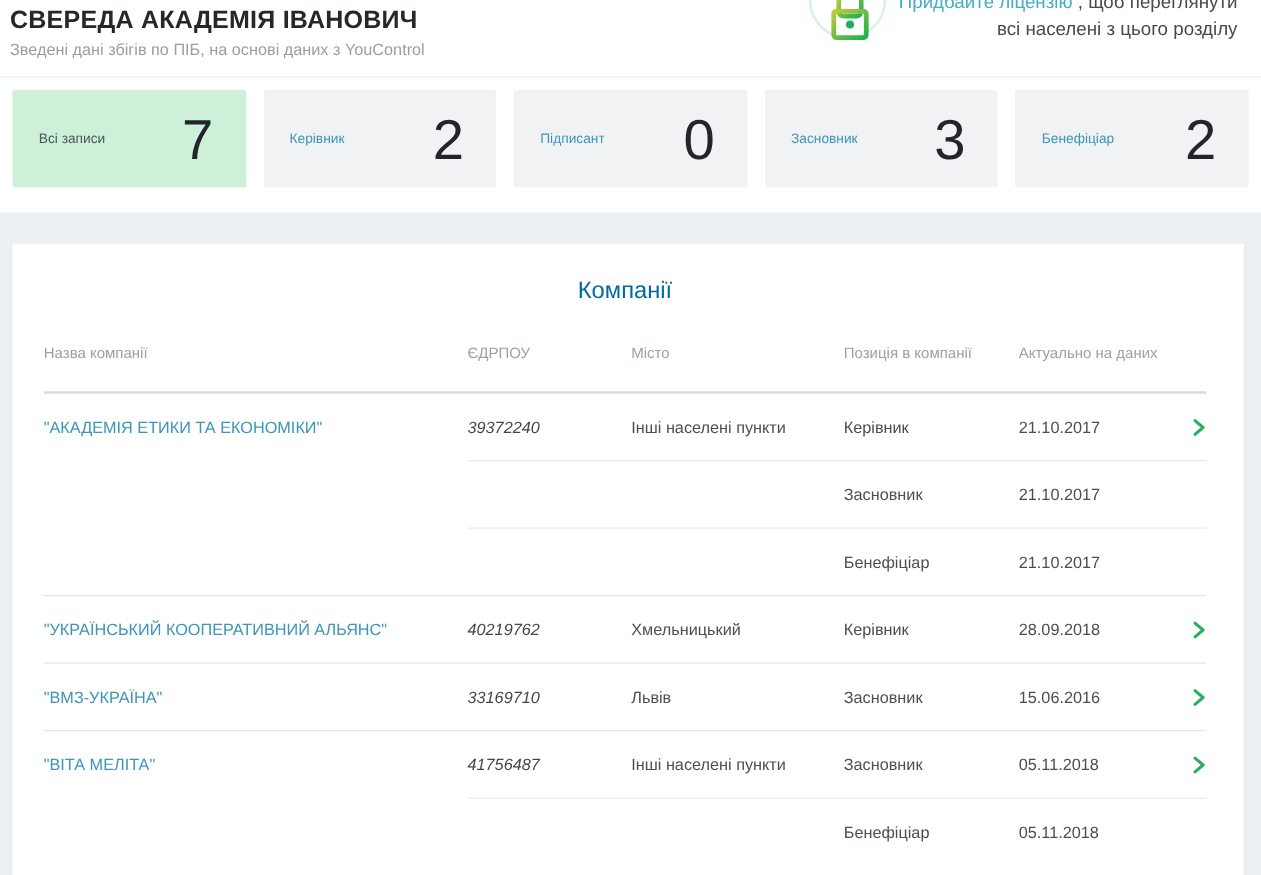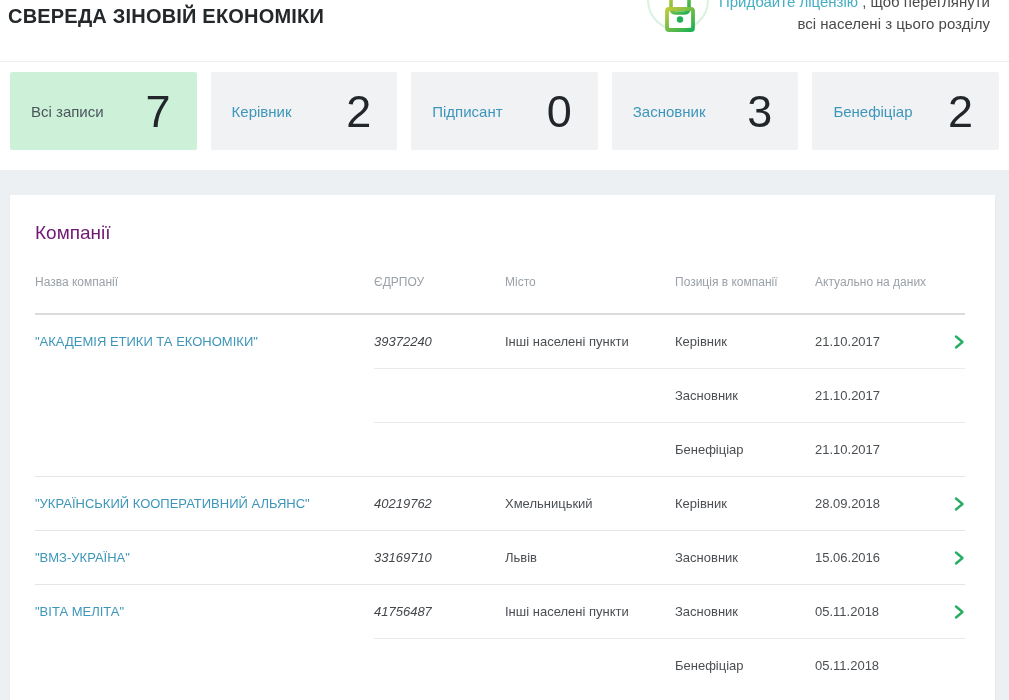--- a/index.html
+++ b/index.html
@@ -30,35 +30,35 @@
   .buy-link { color:#45aec3; cursor:pointer; text-decoration:none; }
 
   
   .tabs { display:flex; gap:14px; margin:10px 10px 0 10px; height:78px; }
   .tab {
     flex:1; background:#f1f2f4; border-radius:2px; cursor:pointer;
     display:flex; align-items:center; justify-content:space-between;
     padding:0 26px 0 21px;
   }
   .tab.active { background:#cdf0d8; }
-  .tab-label { font-size:15px; color:#3d96ba; }
+  .tab-label { font-size:11px; color:#3d96ba; }
   .tab.active .tab-label { color:#4b565c; }
   .tab-count { font-size:45px; font-weight:300; color:#22262b; line-height:1; }
 
   
   .page-body {
     margin-top:20px; background:#edf0f2;
     padding:25px 14px 0 10px; height:530px;
   }
   .card {
     background:#fff; height:520px; overflow:hidden;
     padding:27px 30px 0 25px;
     box-shadow:0 1px 2px rgba(0,0,0,.05);
   }
-  .section-title { margin:0 0 31px 0; font-size:19px; font-weight:400; color:#701a75; }
+  .section-title { margin:0 0 31px 0; font-size:19px; font-weight:400; color:#0369a1;text-align:center; }
 
   .grid-cols {
     display:grid;
     grid-template-columns:339px 131px 170px 140px 138px 1fr;
     align-items:center;
   }
   .thead {
     font-size:12px; color:#9aa1a8;
     padding-bottom:24px; border-bottom:2px solid #d9dbdd;
   }
@@ -67,21 +67,22 @@
   .cell-edrpou { color:#43474b;font-style:italic; }
   .sub-divider { border-top:1px solid #eaebec; margin-left:339px; }
   .group-divider { border-top:1px solid #e4e5e7; }
   .chevron-cell { justify-self:end; display:flex; align-items:center; cursor:pointer; }
 </style>
 </head>
 <body>
 
 <div class="top-header">
   <div class="header-text">
-    <h1 class="person-title">СВЕРЕДА ЗІНОВІЙ ЕКОНОМІКИ</h1>
+    <h1 class="person-title">СВЕРЕДА АКАДЕМІЯ ІВАНОВИЧ</h1>
+    <div class="person-subtitle">Зведені дані збігів по ПІБ, на основі даних з YouControl</div>
   </div>
 
   <div class="license-badge">
     <svg width="36" height="42" viewBox="0 0 36 42">
       <defs>
         <linearGradient id="lockgrad" x1="0" y1="0" x2="1" y2="1">
           <stop offset="0" stop-color="#bfca39"></stop>
           <stop offset="1" stop-color="#1db054"></stop>
         </linearGradient>
       </defs>

